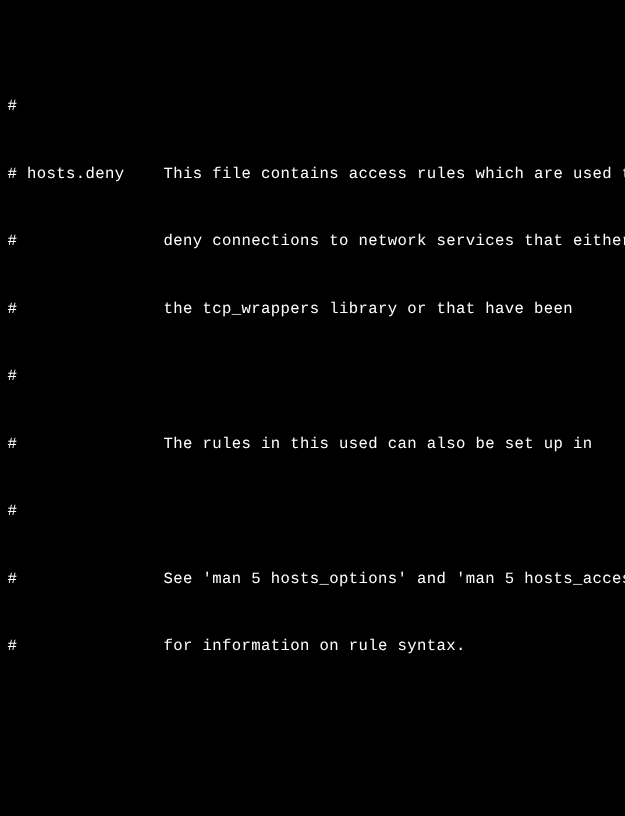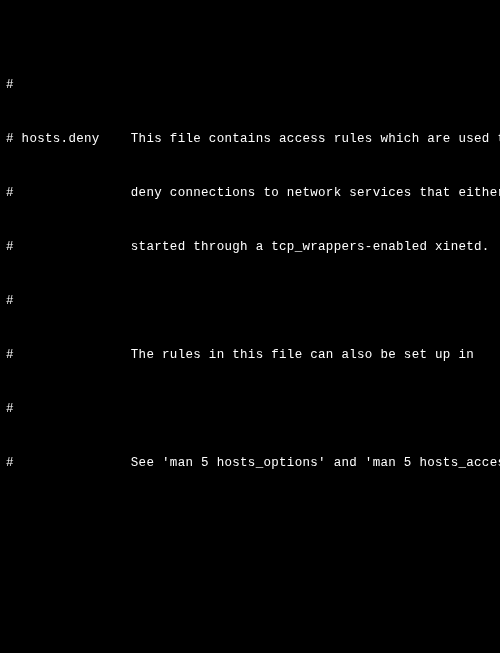--- a/index.html
+++ b/index.html
@@ -26,25 +26,26 @@
 </style>
 </head>
 <body>
 
 <div class="terminal">
 
   
   <span class="line">#</span>
   <span class="line"># hosts.deny    This file contains access rules which are used to</span>
   <span class="line">#               deny connections to network services that either use</span>
-  <span class="line">#               started through a tcp_wrappers-enabled xinetd.</span>
+  <span class="line">#               the tcp_wrappers library or that have been</span>
   <span class="line">#</span>
-  <span class="line">#               The rules in this file can also be set up in</span>
+  <span class="line">#               The rules in this used can also be set up in</span>
   <span class="line">#</span>
   <span class="line">#               See 'man 5 hosts_options' and 'man 5 hosts_access'</span>
+  <span class="line">#               for information on rule syntax.</span>
   
   
 
   
 
   
 
   
   
   

